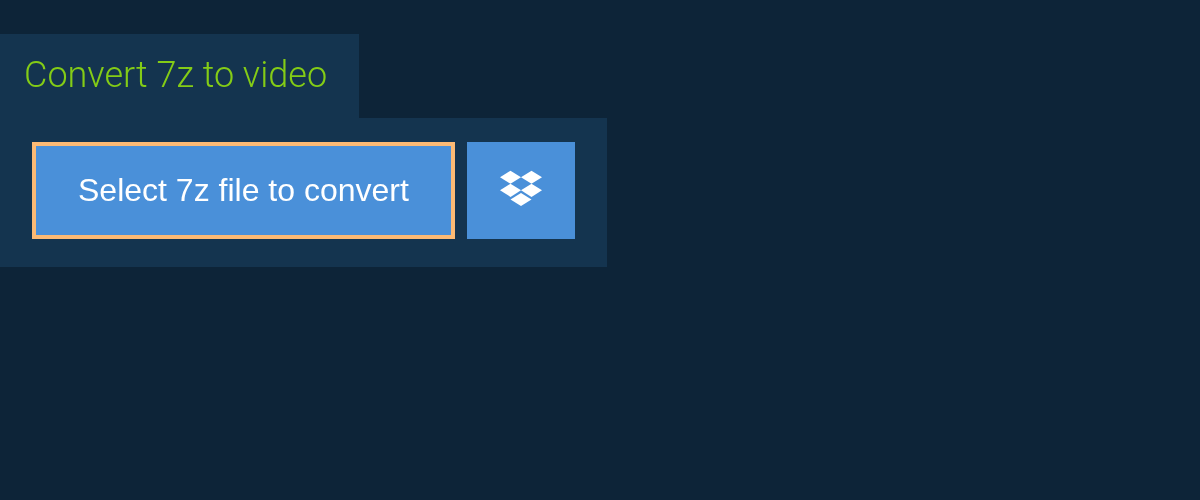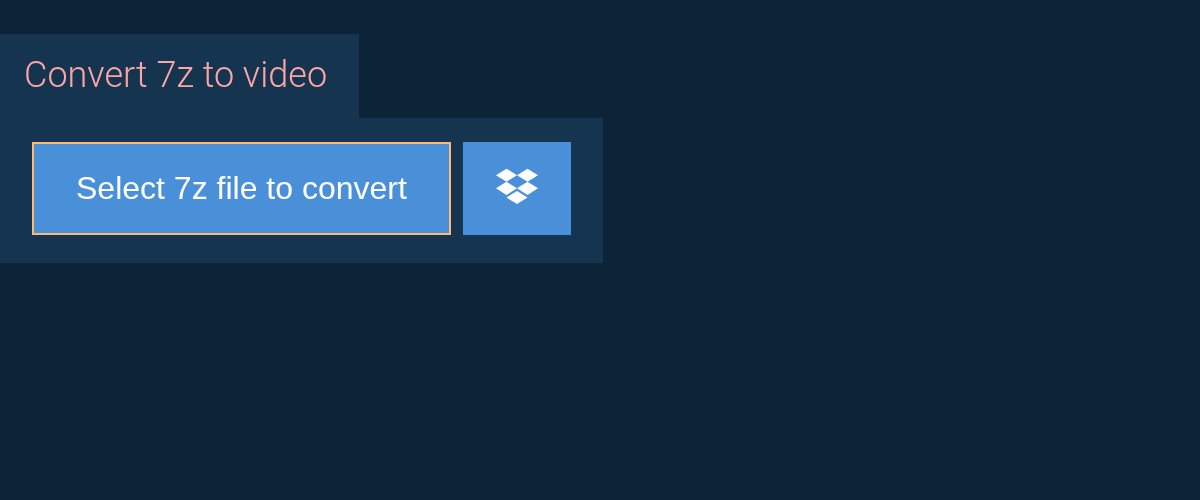--- a/index.html
+++ b/index.html
@@ -6,35 +6,35 @@
     body {
       width: 1200px;
       height: 500px;
       background: #0d2438;
       font-family: -apple-system, BlinkMacSystemFont, "Segoe UI", Roboto, sans-serif;
       overflow: hidden;
     }
     .tab {
       display: inline-block;
       background: #14344f;
-      color: #fca5a5;
+      color: #84cc16;
       font-size: 36px;
       font-weight: 300;
       padding: 20px 32px 22px 24px;
       margin-top: 34px;
     }
     .panel {
       background: #14344f;
       padding: 24px 32px 28px 32px;
       display: flex;
       gap: 12px;
       width: fit-content;
     }
     .highlight-wrap {
-      border: 2px solid #fdba74;
+      border: 4px solid #fdba74;
       display: inline-flex;
     }
     .select-btn {
       background: #4a90d9;
       color: #ffffff;
       font-size: 32px;
       font-weight: 300;
       border: none;
       padding: 26px 42px;
       cursor: pointer;

